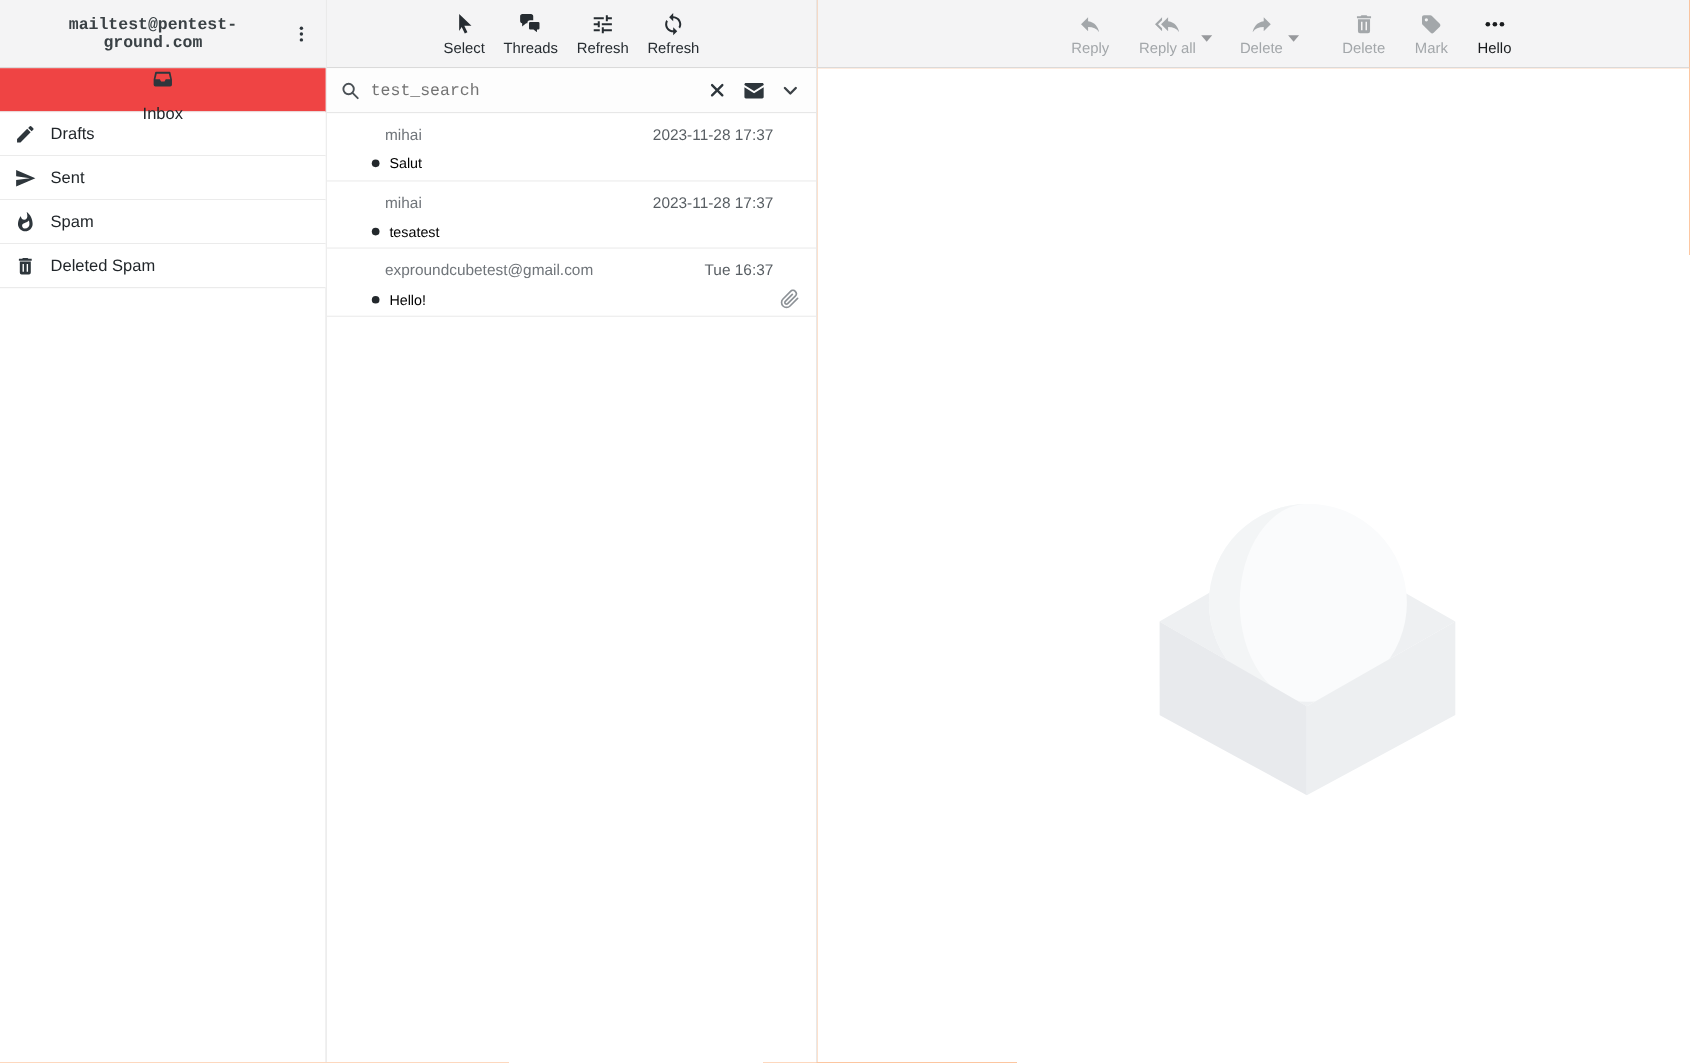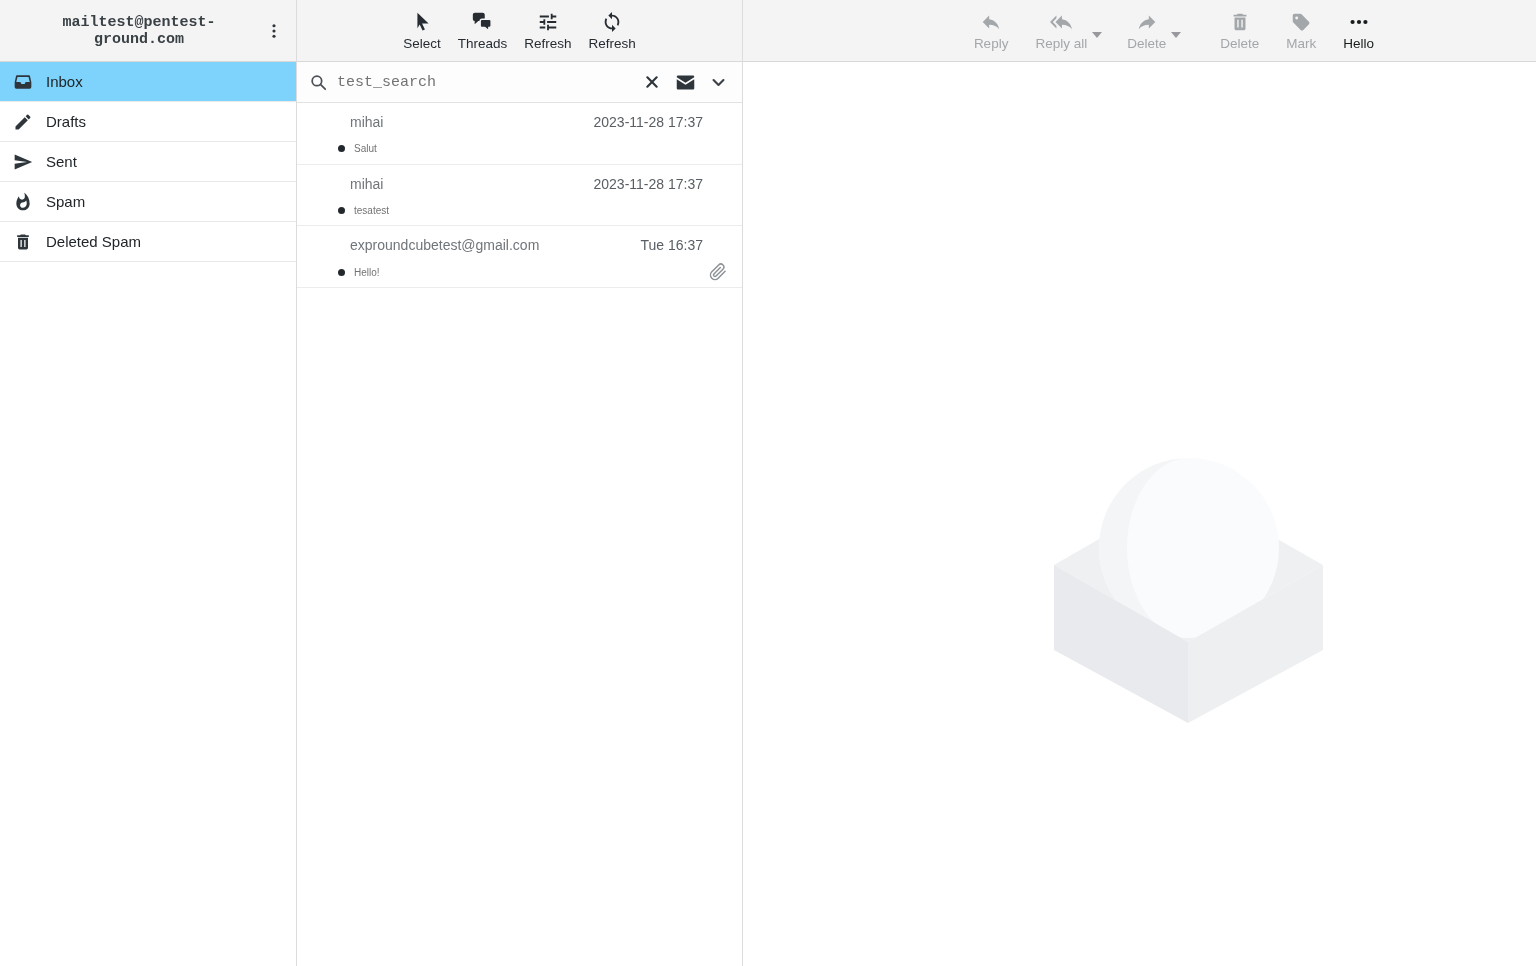--- a/index.html
+++ b/index.html
@@ -16,21 +16,21 @@
     height:62px; background:#f4f4f5; border-bottom:1px solid #d8d8d8;
     display:flex; align-items:center; padding:0 8px 0 18px;
   }
   .side-head .email { flex:1; text-align:center; font-weight:bold; font-size:15px; color:#3a4145;font-family:Liberation Mono, monospace; }
   .kebab { width:28px; height:30px; display:flex; align-items:center; justify-content:center; cursor:pointer; color:#2e363c; }
   .kebab svg { width:18px; height:18px; }
   .folder {
     height:40px; display:flex; align-items:center; gap:13px; padding:0 13px;
     border-bottom:1px solid #e9e9e9; cursor:pointer; background:#fff;
   }
-  .folder.selected { background:#7dd3fc; }
+  .folder.selected { background:#ef4444;flex-direction:column; }
   .folder .ficon { width:20px; height:20px; color:#2e363c; flex:0 0 20px; }
   .folder .ficon svg { width:100%; height:100%; }
   .folder .flabel { font-size:15px; color:#21262a; }
 
   
   .listcol { flex:0 0 446px; width:446px; border-right:1px solid #dcdcdc; display:flex; flex-direction:column; }
   .list-toolbar {
     height:62px; background:#f4f4f5; border-bottom:1px solid #d8d8d8;
     display:flex; align-items:center; justify-content:center; gap:17px;
   }
@@ -52,21 +52,21 @@
   .chev-btn  { width:17px; height:17px; color:#3c4247; margin-left:14px; cursor:pointer; }
   .clear-btn svg,.scope-btn svg,.chev-btn svg,.sicon svg { width:100%; height:100%; display:block; }
 
   .msg-list { flex:1; background:#fff; overflow:hidden; }
   .msg-row { height:61.5px; border-bottom:1px solid #ececec; padding:11px 12px 0; cursor:pointer; }
   .msg-l1 { display:flex; justify-content:space-between; margin-left:41px; padding-right:27px; font-size:14px; line-height:16px; }
   .sender { color:#70757a; overflow:hidden; white-space:nowrap; }
   .mdate  { color:#585e63; white-space:nowrap; margin-left:8px; }
   .msg-l2 { display:flex; align-items:center; margin-left:29px; margin-top:10px; }
   .udot { width:7px; height:7px; border-radius:50%; background:#23282c; margin-right:9px; flex:0 0 7px; }
-  .subject { font-size:10px; color:#737373; line-height:17px; }
+  .subject { font-size:13px; color:#000000; line-height:17px; }
   .clip { margin-left:auto; width:18px; height:18px; color:#8d9297; margin-right:3px; }
   .clip svg { width:100%; height:100%; }
 
   
   .mailpane { flex:1; display:flex; flex-direction:column; background:#f97316; }
   .mail-toolbar {
     height:62px; background:#f4f4f5; border-bottom:1px solid #d8d8d8;
     display:flex; align-items:center; justify-content:flex-end;
     padding-right:162px; gap:27px;
   }

